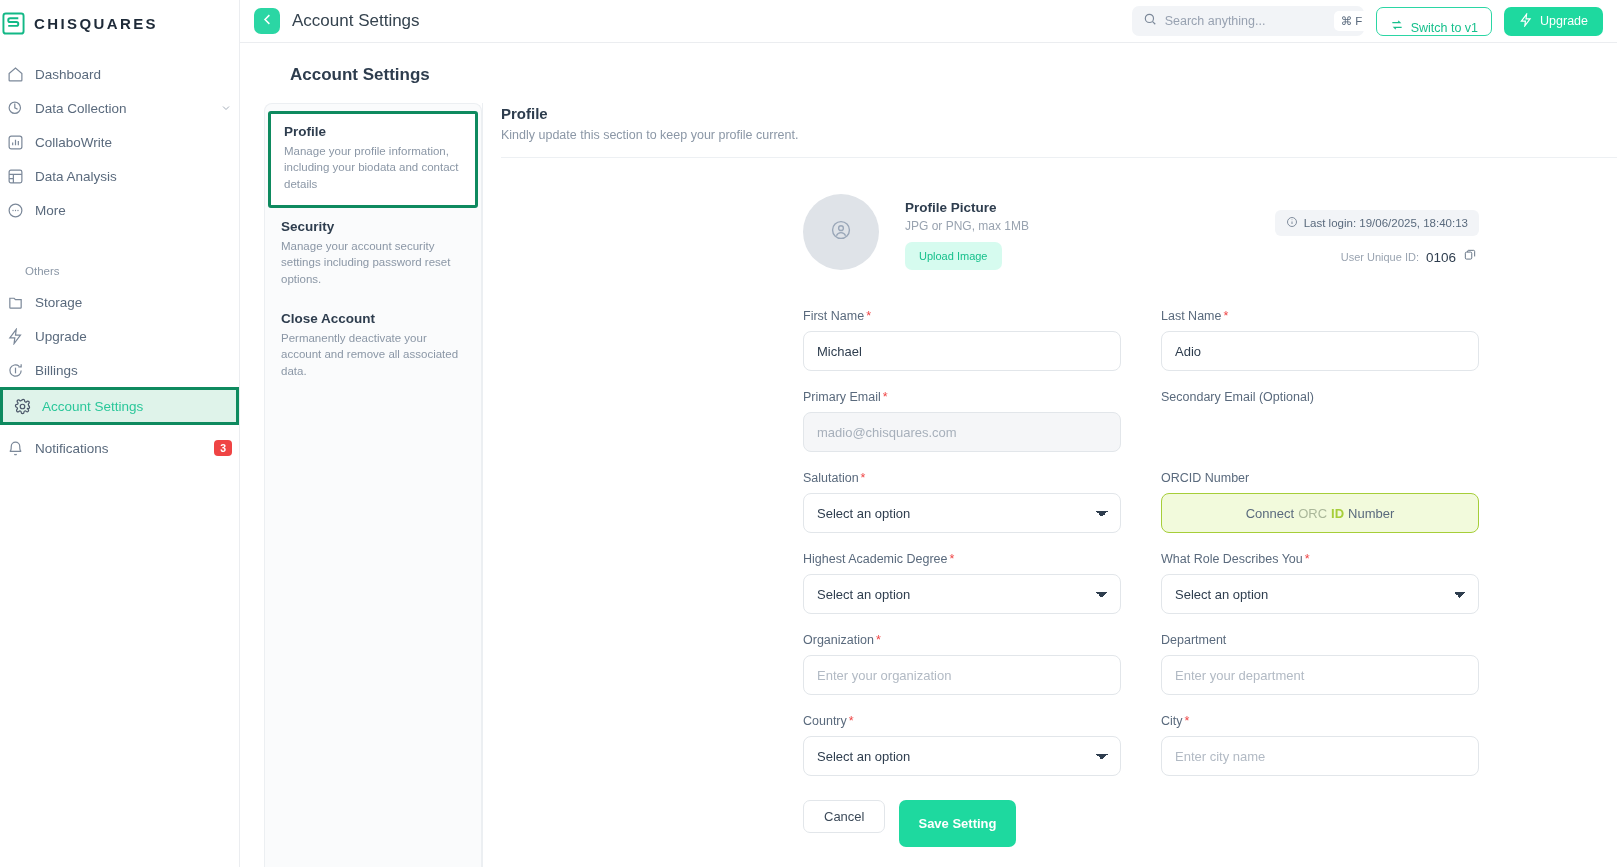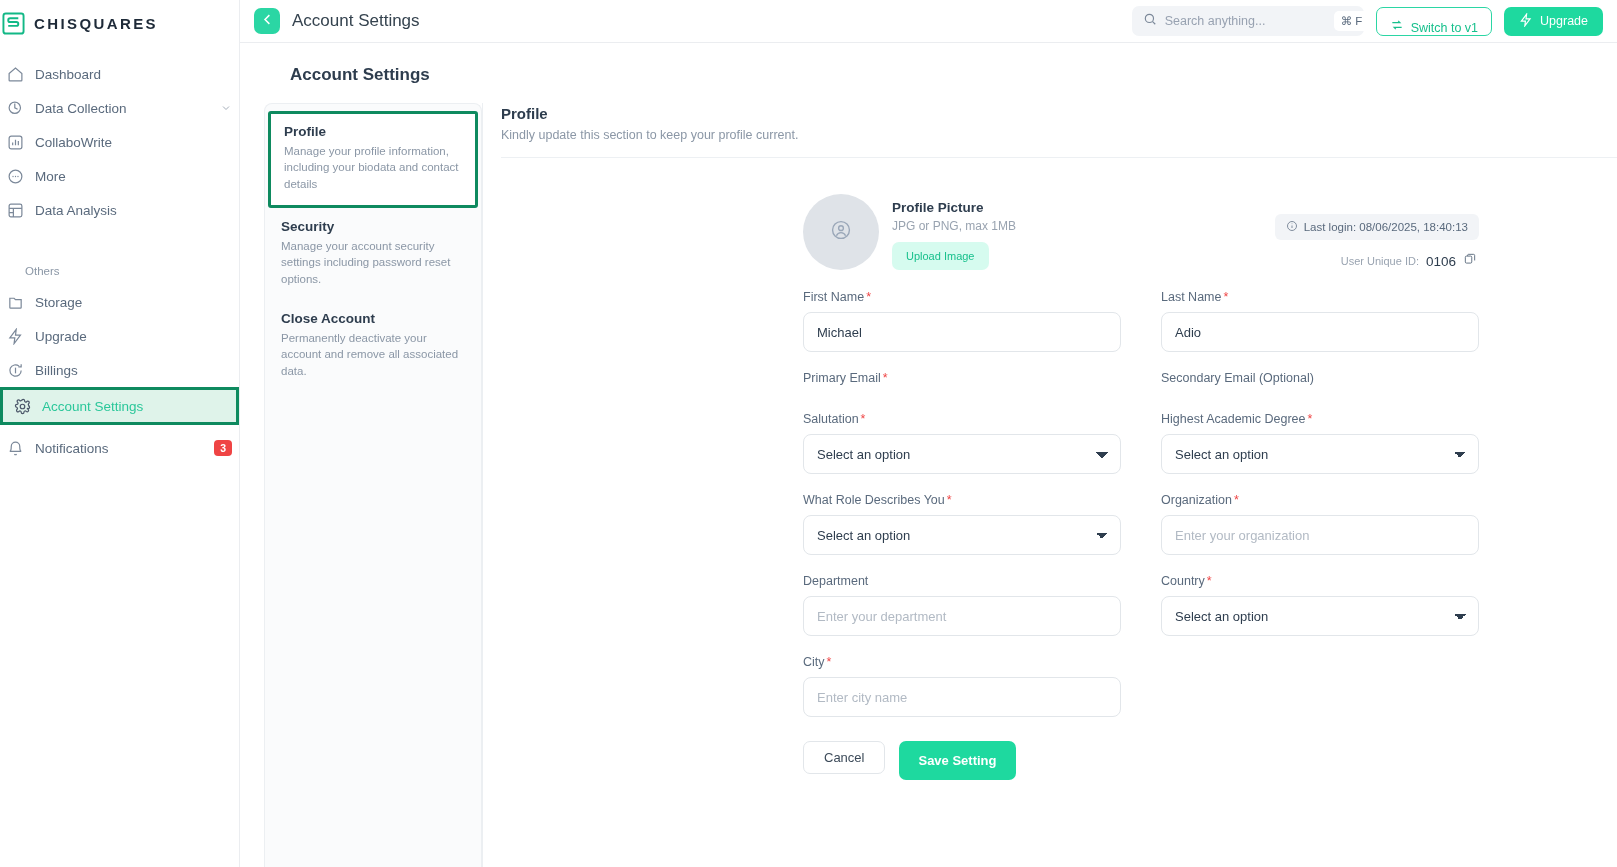--- a/index.html
+++ b/index.html
@@ -121,21 +121,21 @@
 
   
   .form-panel { flex: 1; min-width: 0; border-left: 1px solid #eceff2; padding-left: 18px; }
   .form-head { padding: 2px 0 15px 0; border-bottom: 1px solid #edf0f3; }
   .form-head .f-title { font-size: 15px; color: #2e3d4e; font-weight: bold; }
   .form-head .f-sub { font-size: 12.5px; color: #8b97a6; margin-top: 6px; }
 
   .form-body { padding-top: 36px; }
   .form-inner { width: 676px; margin-left: 302px; }
 
-  .pic-row { display: flex; align-items: flex-end; gap: 0; margin-bottom: 20px; }
+  .pic-row { display: flex; align-items: center; gap: 13px; margin-bottom: 39px; }
   .avatar {
     width: 76px; height: 76px; border-radius: 50%;
     background: #dfe3e8; flex: 0 0 76px;
     display: flex; align-items: center; justify-content: center;
   }
   .pic-meta { margin-left: 13px; padding-top: 6px; }
   .pic-title { font-size: 13.5px; font-weight: bold; color: #2e3d4e; }
   .pic-hint { font-size: 12px; color: #99a3b0; margin-top: 4px; }
   .upload-btn {
     margin-top: 9px; display: inline-flex; align-items: center;
@@ -181,21 +181,21 @@
   }
   .orcid-id { color: #a6ce39; font-weight: bold; }
   .orcid-orc { color: #aab79a; }
 
   .actions { display: flex; gap: 14px; margin-top: 24px; }
   .btn-cancel {
     height: 33px; padding: 0 20px; border: 1px solid #e2e6ea; background: #fff;
     border-radius: 7px; font-size: 13px; font-family: inherit; color: #3c4a59; cursor: pointer;
   }
   .btn-save {
-    height: 39px; padding: 0 19px; border: none; background: #1ed99f; color: #fff;
+    height: 47px; padding: 0 19px; border: none; background: #1ed99f; color: #fff;
     border-radius: 7px; font-size: 13px; font-family: inherit; font-weight: bold; cursor: pointer;
   }
 </style>
 </head>
 <body>
 
 <div class="app">
 
   <aside class="sidebar">
 
@@ -241,37 +241,37 @@
             <rect x="3" y="3" width="18" height="18" rx="3"></rect>
               <path d="M8 16v-4M12 16V8M16 16v-6"></path>
           </svg>
         </span>
         <span class="lbl">CollaboWrite</span>
       </div>
 
       <div class="nav-item">
         <span class="ico">
           <svg viewBox="0 0 24 24" width="17" height="17" fill="none" stroke="#7b8899" stroke-width="1.7">
+            <rect x="3" y="3" width="18" height="18" rx="2.5"></rect>
+              <path d="M3 9h18M9 9v12M3 15h6"></path>
+          </svg>
+        </span>
+        <span class="lbl">Data Analysis</span>
+      </div>
+
+      <div class="nav-item">
+        <span class="ico">
+          <svg viewBox="0 0 24 24" width="17" height="17" fill="none" stroke="#7b8899" stroke-width="1.7">
             <circle cx="12" cy="12" r="9"></circle>
               <circle cx="8.5" cy="12" r=".9" fill="#7b8899" stroke="none"></circle>
             <circle cx="12" cy="12" r=".9" fill="#7b8899" stroke="none"></circle>
               <circle cx="15.5" cy="12" r=".9" fill="#7b8899" stroke="none"></circle>
           </svg>
         </span>
         <span class="lbl">More</span>
-      </div>
-
-      <div class="nav-item">
-        <span class="ico">
-          <svg viewBox="0 0 24 24" width="17" height="17" fill="none" stroke="#7b8899" stroke-width="1.7">
-            <rect x="3" y="3" width="18" height="18" rx="2.5"></rect>
-              <path d="M3 9h18M9 9v12M3 15h6"></path>
-          </svg>
-        </span>
-        <span class="lbl">Data Analysis</span>
       </div>
 
       <div class="section-label">Others</div>
 
       <div class="nav-item">
         <span class="ico">
           <svg viewBox="0 0 24 24" width="17" height="17" fill="none" stroke="#7b8899" stroke-width="1.7">
             <path d="M4 6h6l2 2h8v11a1 1 0 0 1-1 1H5a1 1 0 0 1-1-1z"></path>
           </svg>
         </span>
@@ -413,21 +413,21 @@
               </div>
               <div class="pic-right">
                 <div class="login-chip">
                   <span>
                     <svg viewBox="0 0 24 24" width="12" height="12" fill="none" stroke="#7b8899" stroke-width="1.9">
                       <circle cx="12" cy="12" r="9"></circle>
                         <path d="M12 11v5"></path>
                         <circle cx="12" cy="7.6" r=".9" fill="#7b8899" stroke="none"></circle>
                     </svg>
                   </span>
-                  <span>Last login: 08/06/2025, 18:40:13</span>
+                  <span>Last login: 19/06/2025, 18:40:13</span>
                 </div>
                 <div class="uid-row">
                   <span class="uid-label">User Unique ID:</span>
                   <span class="uid-value">0106</span>
                   <span style="cursor:pointer;">
                     <svg viewBox="0 0 24 24" width="14" height="14" fill="none" stroke="#5a6a7d" stroke-width="1.6">
                       <rect x="4" y="7" width="11" height="12" rx="2"></rect>
                         <path d="M8 7V5.5A1.5 1.5 0 0 1 9.5 4H18a2 2 0 0 1 2 2v8.5"></path>
                     </svg>
                   </span>
@@ -448,35 +448,45 @@
                 <label>
                   <span>Last Name</span><span class="req">*</span>
                 </label>
                 <input class="ctl" value="Adio" style="">
               </div>
 
               <div class="field">
                 <label>
                   <span>Primary Email</span><span class="req">*</span>
                 </label>
+                <input class="ctl disabled" disabled="" value="madio@chisquares.com" style="">
               </div>
 
               <div class="field">
                 <label>Secondary Email (Optional)</label>
               </div>
 
               <div class="field">
                 <label>
                   <span>Salutation</span><span class="req">*</span>
                 </label>
                 <select class="ctl">
                   <option>Select an option</option>
                 </select>
               </div>
 
+              <div class="field">
+                <label>ORCID Number</label>
+                <button class="orcid-btn">
+                  <span>Connect </span>
+                    <span class="orcid-orc">ORC</span>
+                    <span class="orcid-id">ID</span>
+                    <span> Number</span>
+                </button>
+              </div>
 
               <div class="field">
                 <label>
                   <span>Highest Academic Degree</span><span class="req">*</span>
                 </label>
                 <select class="ctl">
                   <option>Select an option</option>
                 </select>
               </div>
 

